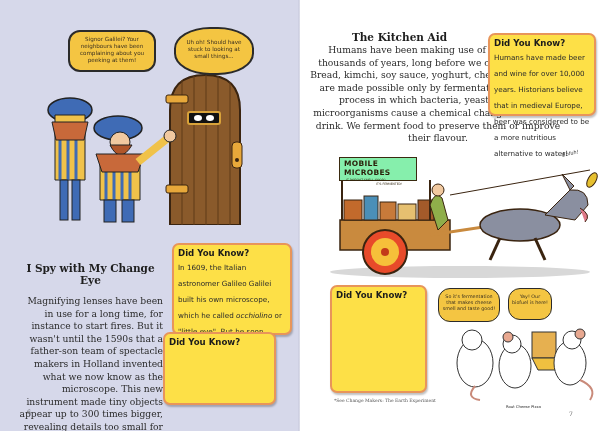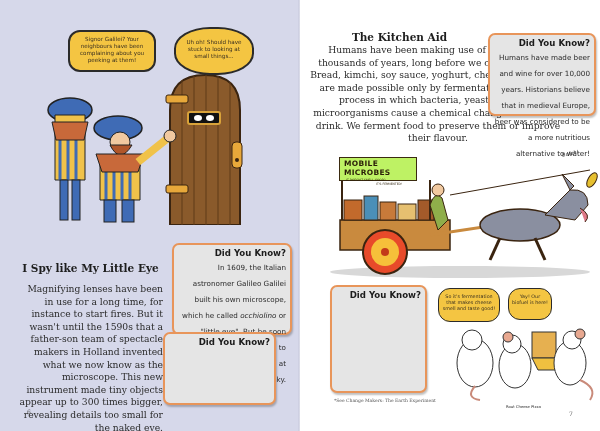--- a/index.html
+++ b/index.html
@@ -4,33 +4,33 @@
 <style>
   html, body { margin:0; padding:0; }
   body { width:600px; height:431px; position:relative; overflow:hidden; background:#ffffff; font-family:"DejaVu Serif", serif; }
   .page-left { position:absolute; left:0; top:0; width:300px; height:431px; background:#d6d8ea; }
   .page-right { position:absolute; left:300px; top:0; width:356px; height:431px; background:#ffffff; }
   .spine { position:absolute; left:298px; top:0; width:4px; height:431px; background:linear-gradient(to right, #c9cbe0, #f4f4f4); }
 
   .serif-title { font-family:"DejaVu Serif", serif; font-weight:bold; font-size:10.5px; color:#1e1e1e; text-align:center; }
   .serif-body { font-family:"DejaVu Serif", serif; font-size:9.2px; line-height:12.6px; color:#2b2b2b; text-align:center; }
 
-  .fact { position:absolute; background:#e5e5e5; border:2px solid #e8955a; border-radius:7px; box-shadow:1px 2px 2px rgba(0,0,0,0.25); padding:3px 4px; box-sizing:border-box; text-align:right; }
+  .fact { position:absolute; background:#fde047; border:2px solid #e8955a; border-radius:7px; box-shadow:1px 2px 2px rgba(0,0,0,0.25); padding:3px 4px; box-sizing:border-box; text-align:left; }
   .fact-title { font-family:"DejaVu Sans", sans-serif; font-weight:bold; font-size:8.6px; color:#1b1b1b; margin-bottom:2px; }
   .fact-body { font-family:"DejaVu Sans", sans-serif; font-size:7.2px; line-height:16px; color:#2a2a2a; }
   .fact-body i { font-style:italic; }
 
   .bubble { position:absolute; background:#f4c542; border:2px solid #2b2b2b; border-radius:12px; font-family:"DejaVu Sans", sans-serif; font-size:5.6px; line-height:7px; color:#3a3020; text-align:center; padding:4px 5px; box-sizing:border-box; }
   .cloud { border-radius:45%; }
 
   .page-num { position:absolute; font-family:"DejaVu Serif", serif; font-size:6px; color:#555; }
   .footnote { position:absolute; font-family:"DejaVu Serif", serif; font-size:4.5px; color:#555; }
 
   .illus { position:absolute; }
-  .sign { position:absolute; background:#bef264; border:1.5px solid #3a2a10; font-family:"DejaVu Sans", sans-serif; color:#2a1e08; }
+  .sign { position:absolute; background:#86efac; border:1.5px solid #3a2a10; font-family:"DejaVu Sans", sans-serif; color:#2a1e08; }
 </style>
 </head>
 <body>
 
 <div class="page-left">
 
   <svg class="illus" style="left:40px;top:50px;" width="230" height="175" viewBox="0 0 230 175">
 
     <path d="M130 175 L130 60 Q130 25 165 25 Q200 25 200 60 L200 175 Z" fill="#8a5a2b" stroke="#3a2410" stroke-width="2"></path>
     <g stroke="#5e3a18" stroke-width="1">
@@ -77,21 +77,21 @@
   </svg>
 
   <div class="bubble" style="left:68px;top:30px;width:88px;height:42px;">
     <span>Signor Galilei? Your neighbours have been complaining about you peeking at them!</span>
   </div>
   <div class="bubble cloud" style="left:174px;top:27px;width:80px;height:48px;padding-top:10px;">
     <span>Uh oh! Should have stuck to looking at small things...</span>
   </div>
 
   <div style="position:absolute;left:18px;top:262px;width:145px;">
-    <div class="serif-title">I Spy like My Little Eye</div>
+    <div class="serif-title">I Spy with My Change Eye</div>
     <div class="serif-body" style="margin-top:9px;text-align:right;">Magnifying lenses have been in use for a long time, for instance to start fires. But it wasn't until the 1590s that a father-son team of spectacle makers in Holland invented what we now know as the microscope. This new instrument made tiny objects appear up to 300 times bigger, revealing details too small for the naked eye.</div>
   </div>
 
   <div class="fact" style="left:172px;top:243px;width:120px;height:92px;">
     <div class="fact-title">Did You Know?</div>
     <div class="fact-body"><span>In 1609, the Italian astronomer Galileo Galilei built his own microscope, which he called </span><i>occhiolino</i><span> or "little eye". But he soon switches attention to telescopes, aiming them at the night sky.</span></div>
   </div>
 
   <div class="fact" style="left:163px;top:332px;width:113px;height:73px;">
     <div class="fact-title">Did You Know?</div>

